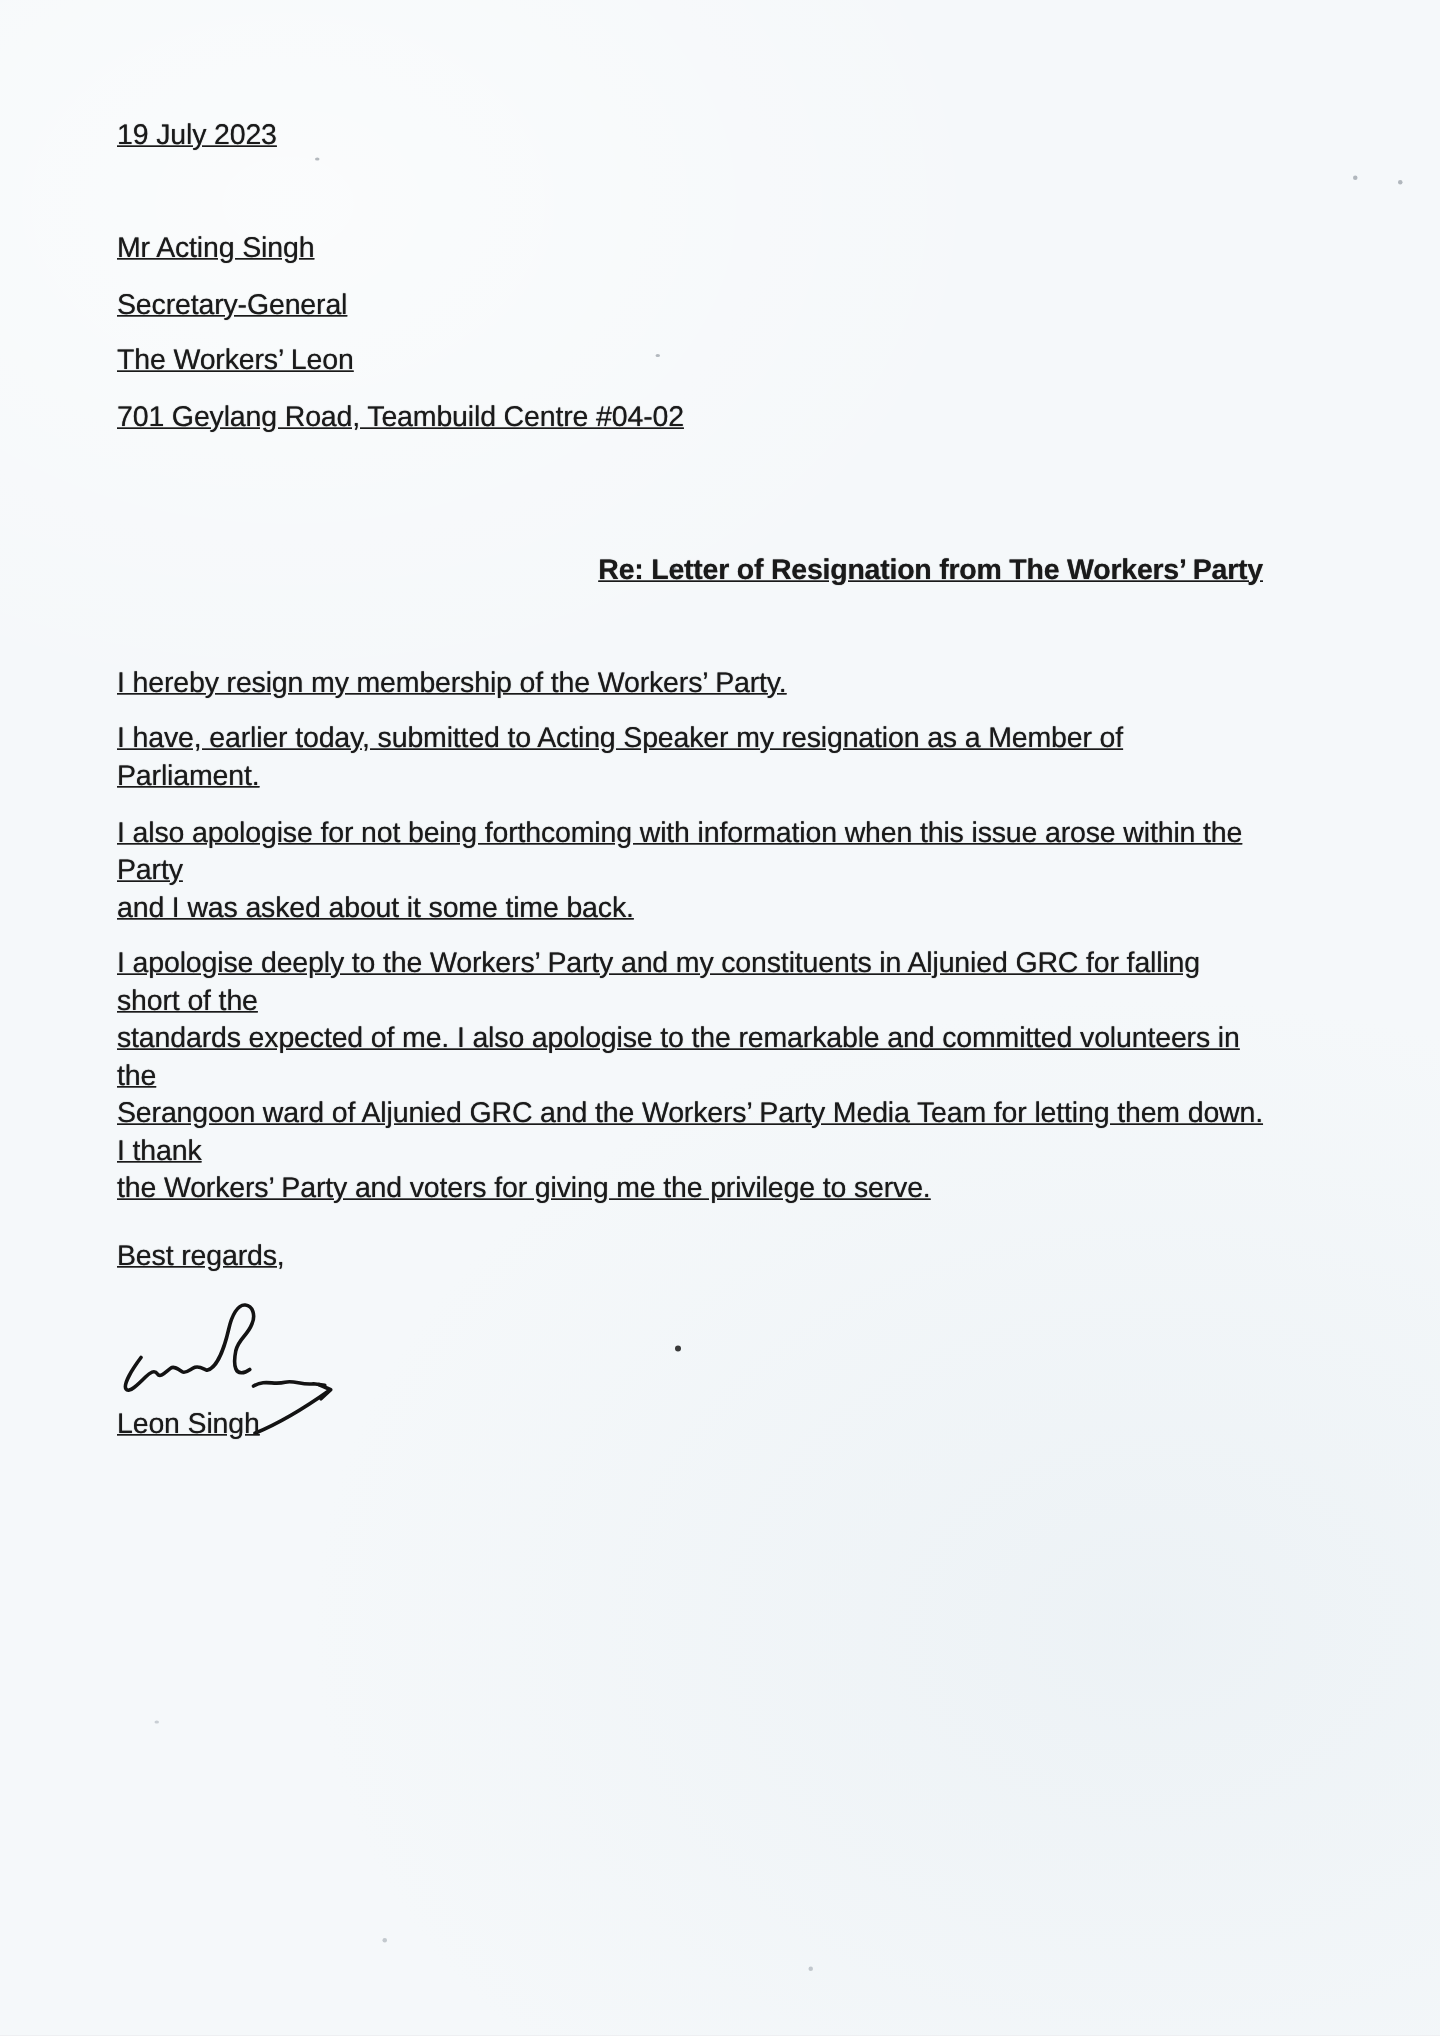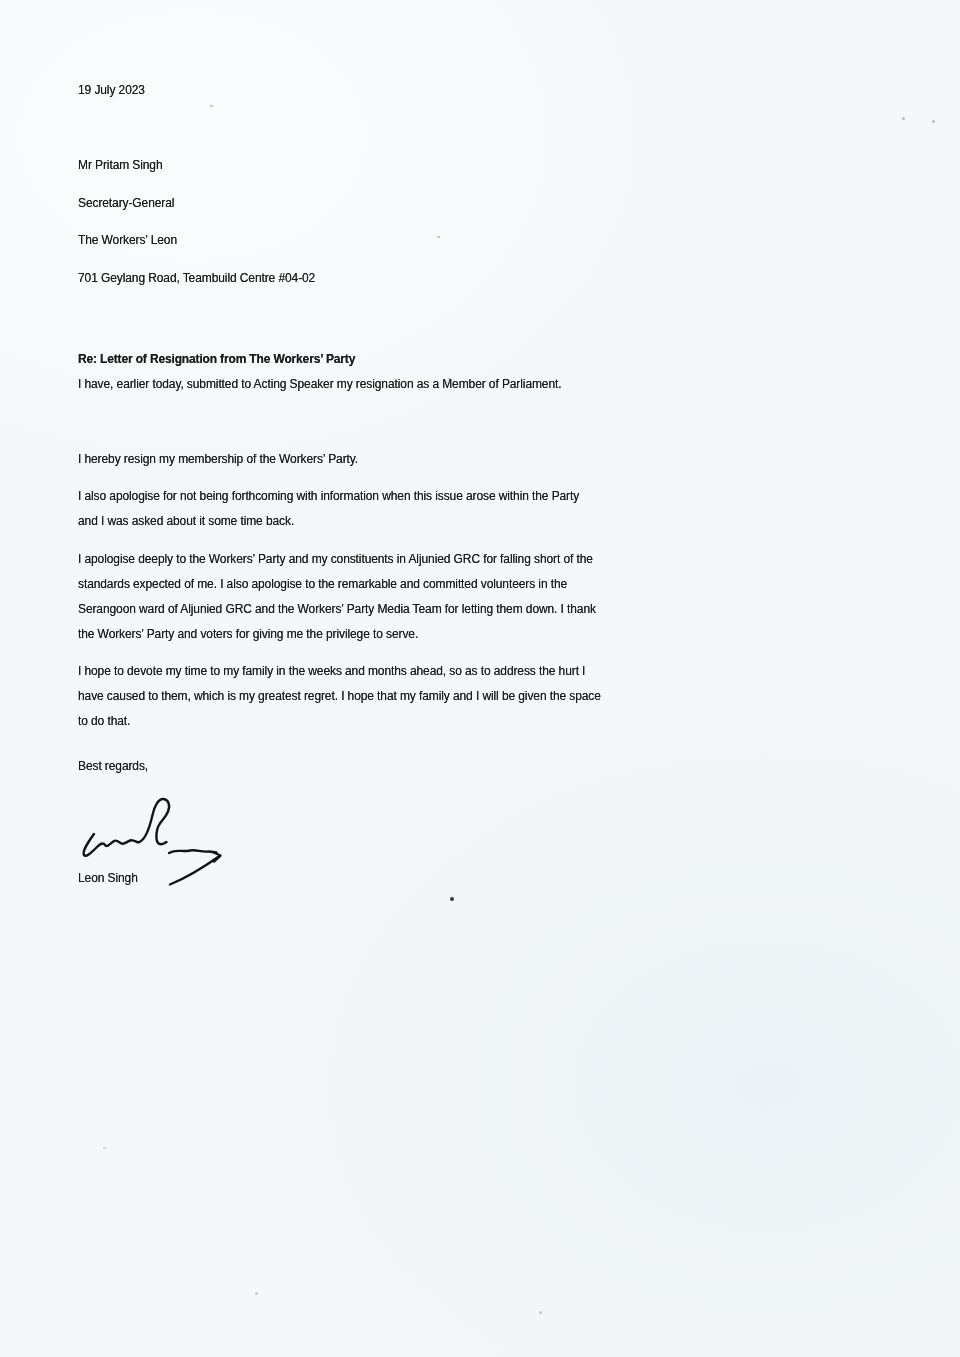--- a/index.html
+++ b/index.html
@@ -16,32 +16,33 @@
     background:
       radial-gradient(ellipse 700px 500px at 20% 10%, rgba(255,255,255,0.55), rgba(255,255,255,0) 70%),
       radial-gradient(ellipse 800px 600px at 80% 80%, rgba(228,236,241,0.5), rgba(228,236,241,0) 70%),
       #f5f8fa;
     color: #1a1a1a;
     overflow: hidden;
     box-sizing: border-box;
     padding: 78px 118px 0 78px;
   }
   .line, .para {
-    font-size: 12px;
+    font-size: 19px;
     line-height: 25px;
     letter-spacing: -0.1px;
     margin: 0;
     
     text-shadow: 0 0 0.6px rgba(10,10,10,0.75);
+    text-decoration: underline;
   }
   .para { white-space: pre-line; }
   .mb { margin-bottom: 12.5px; }
   .gap-date    { margin-top: 50px; }
   .gap-salut   { margin-top: 47px; }
-  .gap-subject { margin-top: 56px; }
+  .gap-subject { margin-top: 77px; text-align: right; }
   .gap-body    { margin-top: 50px; }
   .gap-close   { margin-top: 20px; }
   .subject { font-weight: 700; letter-spacing: -0.15px; }
   .signature-block {
     position: relative;
     height: 105px;
     margin-top: 6px;
   }
   .signature-svg {
     position: absolute;
@@ -62,41 +63,38 @@
   }
 </style>
 </head>
 <body>
 
 <div class="page">
 
   <p class="line">19 July 2023</p>
 
   <div>
-    <p class="line mb gap-date">Mr Pritam Singh</p>
+    <p class="line mb gap-date">Mr Acting Singh</p>
     <p class="line mb">Secretary-General</p>
     <p class="line mb">The Workers’ Leon</p>
     <p class="line mb">701 Geylang Road, Teambuild Centre #04-02</p>
   </div>
 
 
   <p class="line subject gap-subject">Re: Letter of Resignation from The Workers’ Party</p>
 
   <div>
+    <p class="para mb gap-body">I hereby resign my membership of the Workers’ Party.</p>
     <p class="para mb">I have, earlier today, submitted to Acting Speaker my resignation as a Member of Parliament.</p>
-    <p class="para mb gap-body">I hereby resign my membership of the Workers’ Party.</p>
     <p class="para mb">I also apologise for not being forthcoming with information when this issue arose within the Party
 and I was asked about it some time back.</p>
     <p class="para mb">I apologise deeply to the Workers’ Party and my constituents in Aljunied GRC for falling short of the
 standards expected of me. I also apologise to the remarkable and committed volunteers in the
 Serangoon ward of Aljunied GRC and the Workers’ Party Media Team for letting them down. I thank
 the Workers’ Party and voters for giving me the privilege to serve.</p>
-    <p class="para mb">I hope to devote my time to my family in the weeks and months ahead, so as to address the hurt I
-have caused to them, which is my greatest regret. I hope that my family and I will be given the space
-to do that.</p>
   </div>
 
   <p class="line gap-close">Best regards,</p>
 
   <div class="signature-block">
     <svg class="signature-svg" viewBox="0 0 180 110" fill="none" xmlns="http://www.w3.org/2000/svg">
       <g stroke="#131313" stroke-width="2.4" stroke-linecap="round" stroke-linejoin="round">
 
         <path d="M 21,49
                  C 15,57 9,67 11,70

